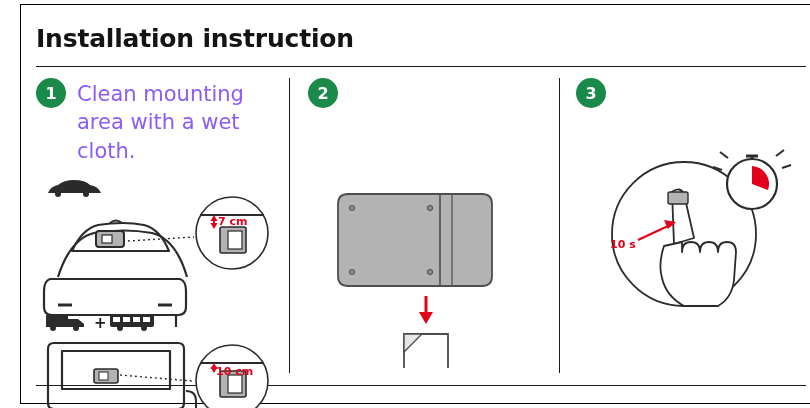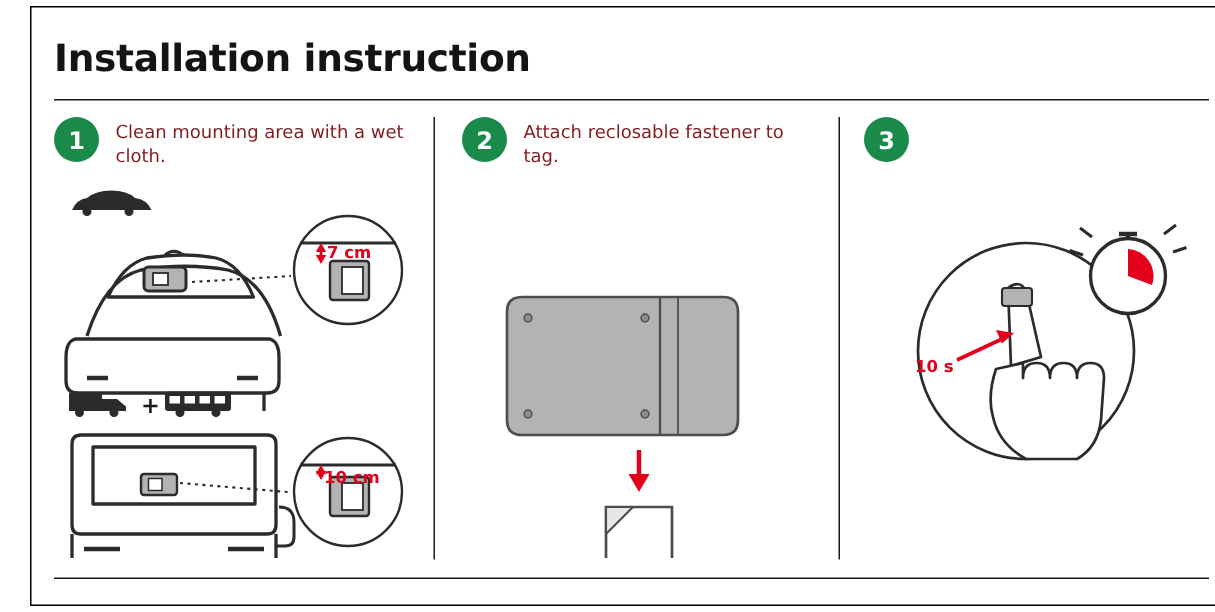--- a/index.html
+++ b/index.html
@@ -88,23 +88,23 @@
     background: #1a8a4a;
     color: #fff;
     font-size: 16px;
     font-weight: bold;
     display: flex;
     align-items: center;
     justify-content: center;
     font-family: "DejaVu Sans", sans-serif;
   }
   .step-text {
-    font-size: 12px;
+    font-size: 21px;
     line-height: 1.35;
-    color: #7f1d1d;
+    color: #8b5cf6;
     padding-top: 2px;
     font-family: "DejaVu Sans", sans-serif;
   }
   .art {
     position: relative;
     margin-top: 10px;
   }
   .red { fill: #e2001a; }
   .redstroke { stroke: #e2001a; }
   .label-red {
@@ -223,21 +223,20 @@
           <path d="M178 198 l-3.5 -6 l7 0 z" class="red"></path>
           <text x="180" y="200" class="label-red">10 cm</text>
         </g>
       </svg>
     </div>
   </div>
 
   <div class="col c2">
     <div class="step-head">
       <div class="badge">2</div>
-      <div class="step-text">Attach reclosable fastener to tag.</div>
     </div>
 
     <div class="art">
       <svg width="240" height="250" viewBox="0 0 240 250">
 
         <g>
           <path d="M30 86 q0 -10 10 -10 l134 0 q10 0 10 10 l0 72 q0 10 -10 10 l-134 0 q-10 0 -10 -10 z" fill="#b3b3b3" stroke="#4d4d4d" stroke-width="1.8"></path>
           <path d="M132 76 l0 92" stroke="#4d4d4d" stroke-width="1.6" fill="none"></path>
           <path d="M144 76 l0 92" stroke="#4d4d4d" stroke-width="1.2" fill="none"></path>
           <circle cx="44" cy="90" r="2.6" fill="#8c8c8c" stroke="#4d4d4d" stroke-width="1"></circle>

